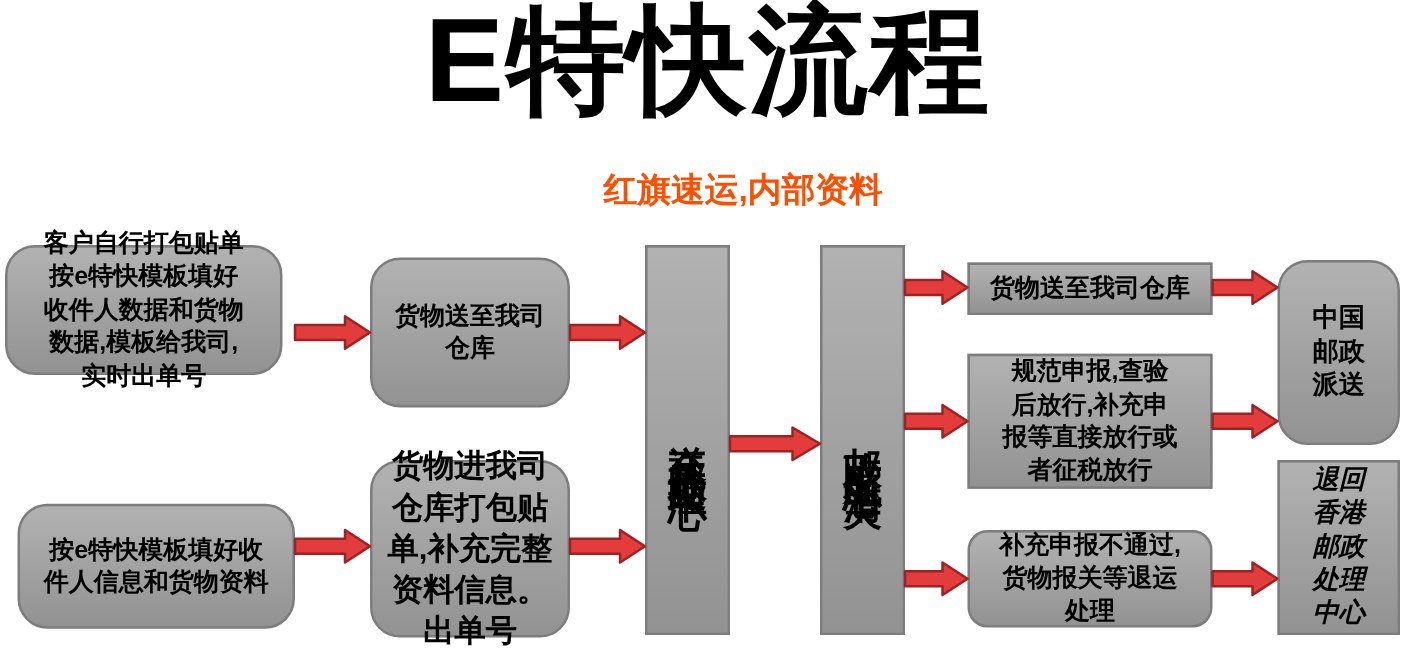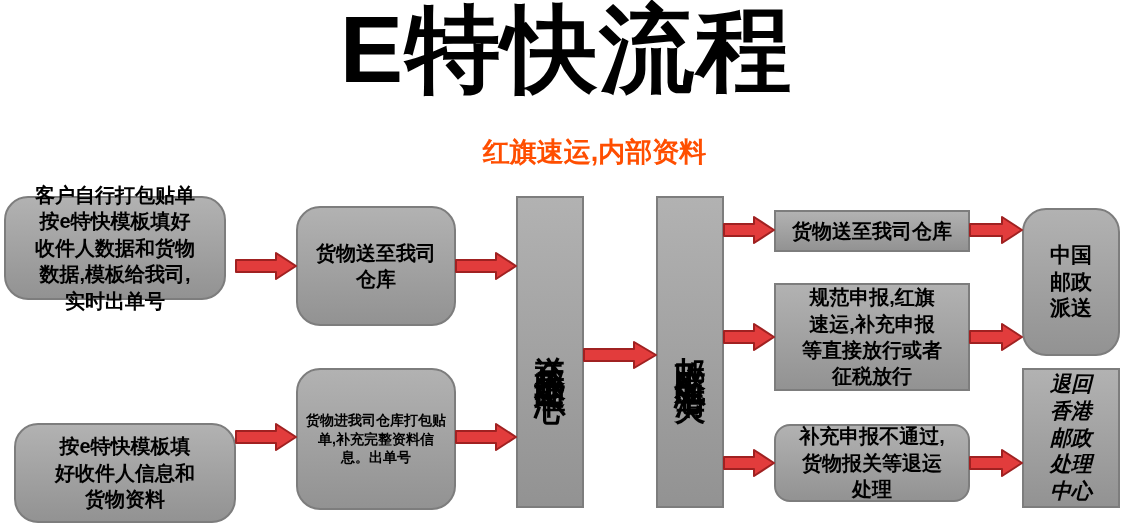--- a/index.html
+++ b/index.html
@@ -65,30 +65,30 @@
 </style>
 </head>
 <body>
 
 <div class="slide">
 
   <h1 class="title">E特快流程</h1>
   <div class="subtitle">红旗速运,内部资料</div>
 
   <div class="box rounded" style="left:4px; top:196px; width:222px; height:104px; padding:0 24px;">客户自行打包贴单按e特快模板填好收件人数据和货物数据,模板给我司,实时出单号</div>
-  <div class="box rounded" style="left:14px; top:423px; width:222px; height:100px; padding:0 36px;">按e特快模板填好收件人信息和货物资料</div>
+  <div class="box rounded" style="left:14px; top:403px; width:222px; height:100px; padding:0 16px;">按e特快模板填好收件人信息和货物资料</div>
 
   <div class="box rounded" style="left:296px; top:206px; width:160px; height:120px; padding:0 12px;">货物送至我司仓库</div>
-  <div class="box rounded" style="left:296px; top:368px; width:160px; height:142px; padding:0 7px; font-size:14px;">货物进我司仓库打包贴单,补充完整资料信息。出单号</div>
+  <div class="box rounded" style="left:296px; top:368px; width:160px; height:142px; padding:0 7px; font-size:25px;">货物进我司仓库打包贴单,补充完整资料信息。出单号</div>
 
   <div class="box vtext" style="left:516px; top:196px; width:68px; height:312px;">送至邮政处理中心</div>
   <div class="box vtext" style="left:656px; top:196px; width:68px; height:312px;">邮政广航中心清关</div>
 
   <div class="box" style="left:774px; top:210px; width:196px; height:42px;">货物送至我司仓库</div>
-  <div class="box" style="left:774px; top:283px; width:196px; height:108px; padding:0 24px;">规范申报,红旗速运,补充申报等直接放行或者征税放行</div>
+  <div class="box" style="left:774px; top:283px; width:196px; height:108px; padding:0 24px;">规范申报,查验后放行,补充申报等直接放行或者征税放行</div>
   <div class="box" style="left:774px; top:424px; width:196px; height:78px; padding:0 20px;border-radius:16px;">补充申报不通过,货物报关等退运处理</div>
 
   <div class="box rounded small-wrap" style="left:1022px; top:208px; width:98px; height:148px; padding:0 25px;">中国邮政派送</div>
   <div class="box small-wrap" style="left:1022px; top:368px; width:98px; height:140px; padding:0 25px;font-style:italic;">退回香港邮政处理中心</div>
 
   <svg class="arrow" style="left:236px; top:253px;" width="60" height="26">
     <polygon points="0,7 40,7 40,0 60,13 40,26 40,19 0,19"></polygon>
     </svg>
   <svg class="arrow" style="left:456px; top:253px;" width="60" height="26">
     <polygon points="0,7 40,7 40,0 60,13 40,26 40,19 0,19"></polygon>

